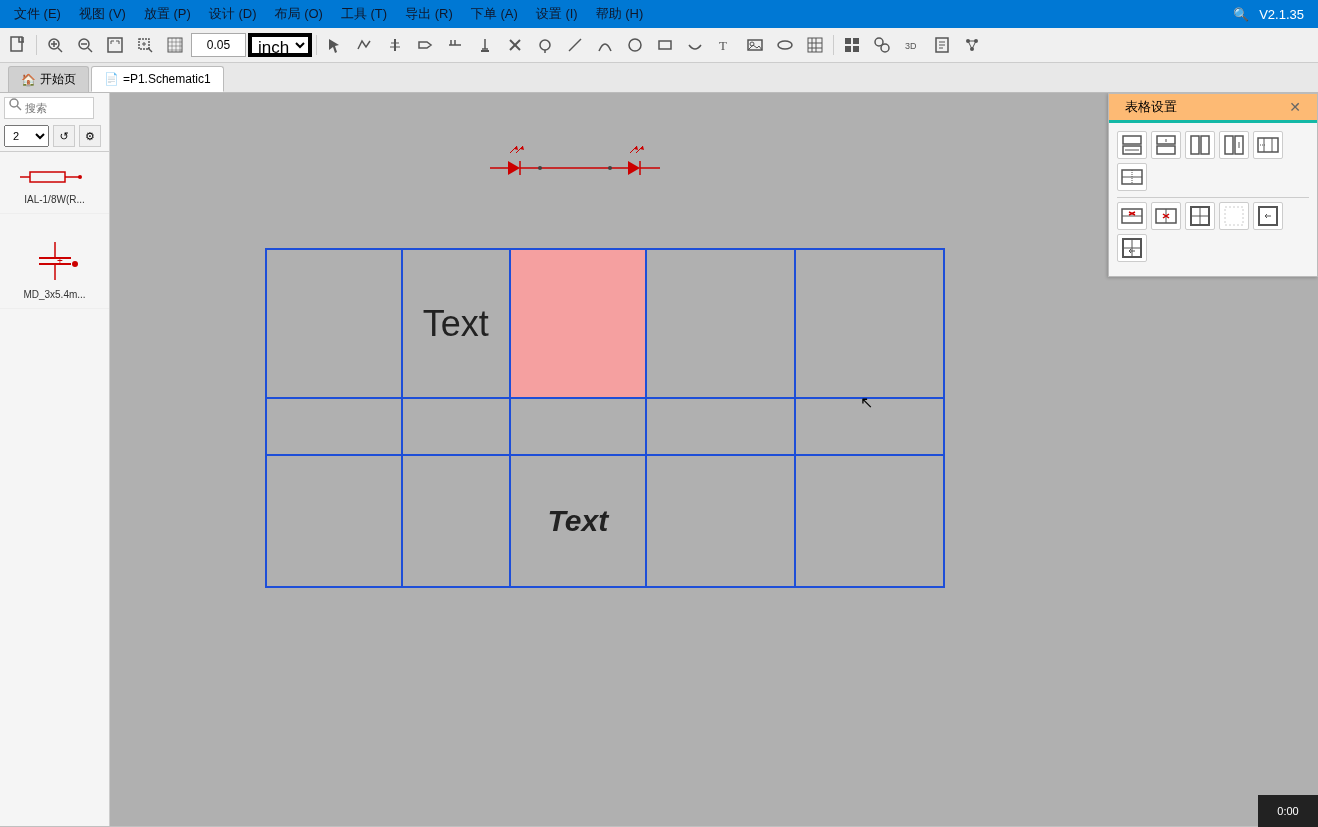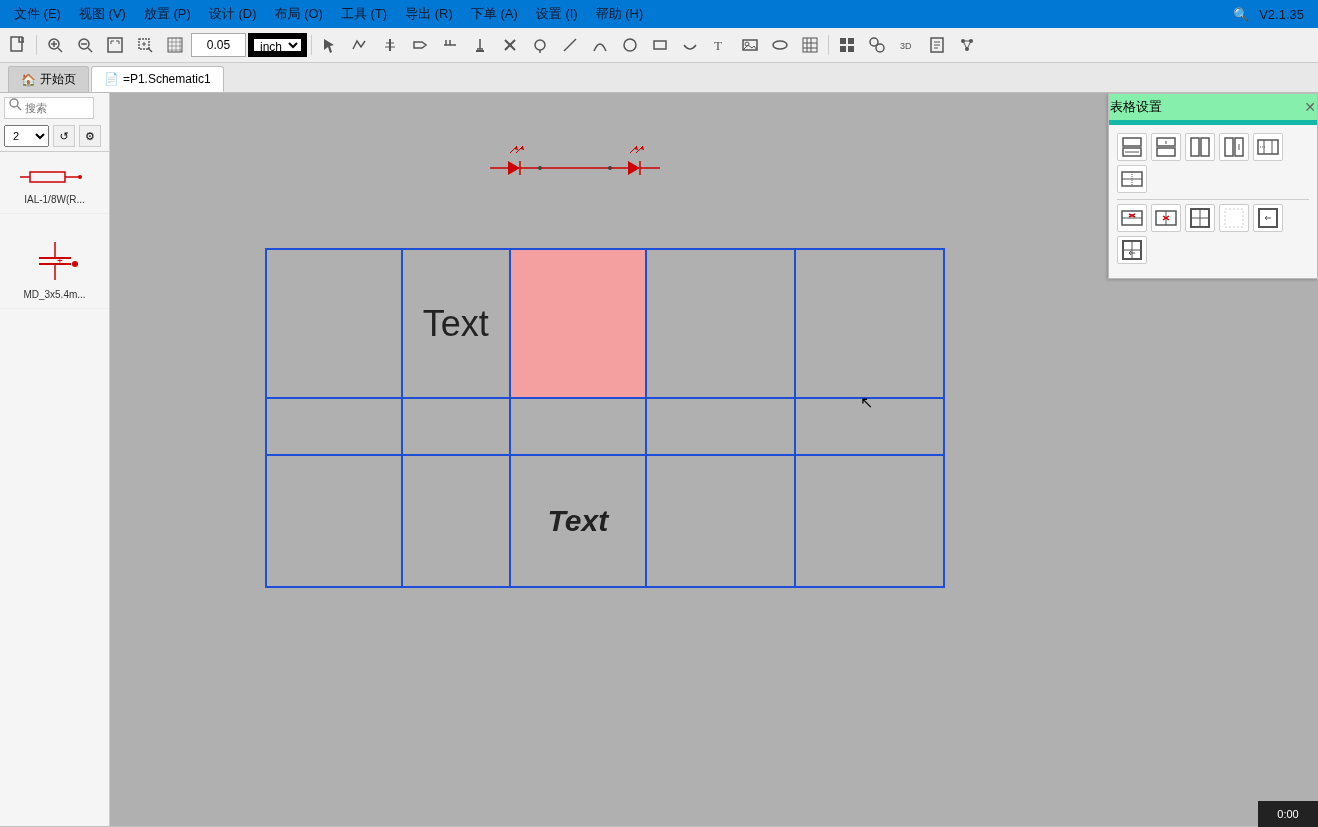--- a/index.html
+++ b/index.html
@@ -6,39 +6,39 @@
     body { width: 1318px; height: 827px; overflow: hidden; background: #c0c0c0; font-family: 'Microsoft YaHei', Arial, sans-serif; font-size: 13px; position: relative; }
 
     
     #menubar {
       width: 100%; height: 28px; background: #0078d4; display: flex; align-items: center; padding: 0 6px; gap: 2px;
     }
     .menu-item {
       color: #0f172a; padding: 2px 8px; cursor: pointer; font-size: 13px; white-space: nowrap;
     }
     .menu-spacer { flex: 1; }
-    .version-label { color: #0f172a; font-size: 13px; padding-right: 8px; }
+    .version-label { color: #ffffff; font-size: 13px; padding-right: 8px; }
     .search-icon-menu { color: white; padding: 2px 8px; cursor: pointer; }
 
     
     #toolbar {
       width: 100%; height: 35px; background: #f0f0f0; border-bottom: 1px solid #ccc;
       display: flex; align-items: center; padding: 0 4px; gap: 2px;
     }
     .toolbar-btn {
       width: 28px; height: 28px; background: transparent; border: none; cursor: pointer;
       display: flex; align-items: center; justify-content: center; font-size: 14px; color: #333;
       border-radius: 2px;
     }
     .toolbar-separator { width: 1px; height: 20px; background: #ccc; margin: 0 2px; }
     .toolbar-input {
       width: 55px; height: 24px; border: 1px solid #aaa; padding: 0 4px; font-size: 12px; text-align: center;
     }
     .toolbar-select {
-      height: 24px; border: 6px solid #000000; padding: 0 2px; font-size: 12px; background: white;
+      height: 24px; border: 4px solid #000000; padding: 0 2px; font-size: 17px; background: white;
     }
 
     
     #tabs {
       width: 100%; height: 30px; background: #e8e8e8; border-bottom: 1px solid #bbb;
       display: flex; align-items: flex-end; padding: 0 8px;
     }
     .tab {
       height: 26px; padding: 0 12px; background: #d0d0d0; border: 1px solid #bbb; border-bottom: none;
       cursor: pointer; display: flex; align-items: center; font-size: 12px; margin-right: 2px;
@@ -99,38 +99,38 @@
       display: flex; align-items: center; justify-content: center; width: 100%; height: 100%;
       font-size: 30px; color: #222; font-weight: bold; font-style: italic;
     }
 
     
     #right-panel {
       position: absolute; right: 0; top: 0; width: 210px; background: #f5f5f5;
       border: 1px solid #bbb; box-shadow: -1px 1px 3px rgba(0,0,0,0.2);
     }
     .panel-header {
-      background: #86efac; padding: 4px 1px; display: flex; align-items: center; justify-content: space-between;
-      border-bottom: 5px solid #14b8a6; font-size: 13px;
+      background: #fdba74; padding: 4px 16px; display: flex; align-items: center; justify-content: space-between;
+      border-bottom: 3px solid #14b8a6; font-size: 13px;
     }
     .panel-close { cursor: pointer; font-size: 14px; color: #666; }
     .panel-body { padding: 8px; }
     .panel-row { display: flex; gap: 4px; margin-bottom: 6px; flex-wrap: wrap; }
     .panel-btn {
       width: 30px; height: 28px; background: #fff; border: 1px solid #ccc; cursor: pointer;
       display: flex; align-items: center; justify-content: center; font-size: 14px; border-radius: 2px;
     }
     .panel-separator { width: 100%; height: 1px; background: #ccc; margin: 4px 0; }
 
     
     svg { overflow: visible; }
 
     
     #statusbar {
-      position: absolute; bottom: 0; right: 0; width: 60px; height: 26px;
+      position: absolute; bottom: 0; right: 0; width: 60px; height: 32px;
       background: #222; color: white; font-size: 11px; display: flex; align-items: center; justify-content: center; margin-left: 44px;
     }
 
     
     .cursor-arrow {
       position: absolute; pointer-events: none; font-size: 16px;
     }
   </style>
 </head>
 <body>

